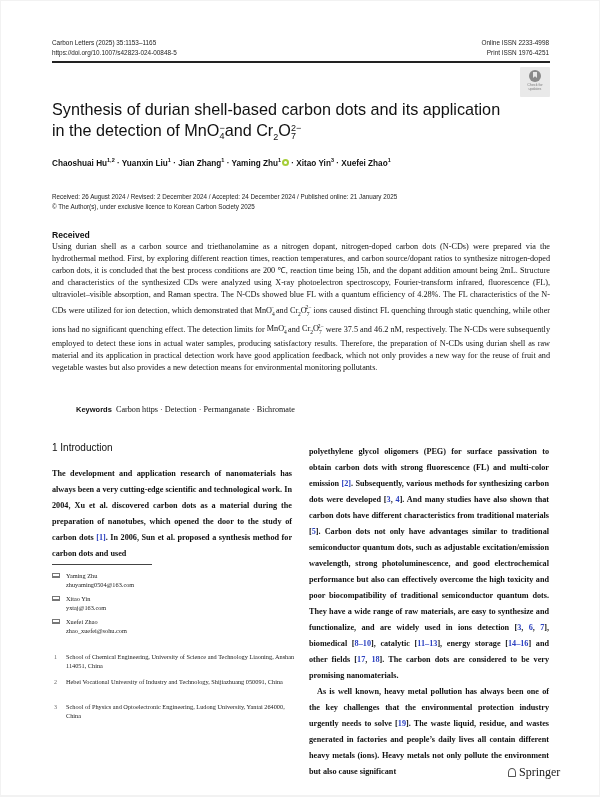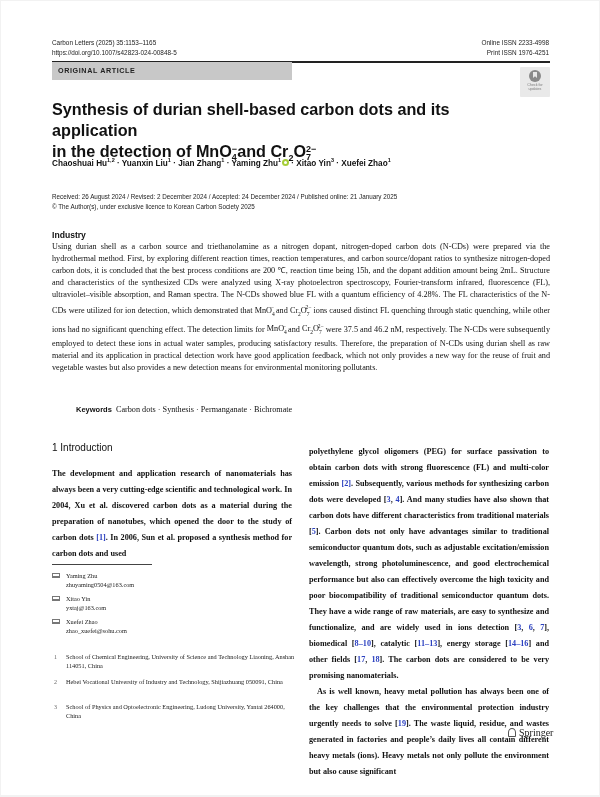--- a/index.html
+++ b/index.html
@@ -19,21 +19,21 @@
   }
   .cfu {
     position: absolute; left: 519px; top: 66px; width: 30px; height: 30px; background: #e9e9e9;
     border-radius: 1px; text-align: center; font-family: "Liberation Sans", sans-serif;
   }
   .cfu .bm { width: 12px; height: 12px; border-radius: 50%; background: #8a8a8a; margin: 3px auto 0; position: relative; }
   .cfu .bm::after { content: ""; position: absolute; left: 4px; top: 2px; width: 4px; height: 6px; background: #e9e9e9; clip-path: polygon(0 0,100% 0,100% 100%,50% 70%,0 100%); }
   .cfu .t { font-size: 3.6px; line-height: 4px; color: #777; margin-top: 1px; }
   .title {
     position: absolute; left: 51px; top: 98px; width: 480px;
-    font-family: "Liberation Sans", sans-serif; font-weight: bold; font-size: 16.2px; line-height: 21px; color: #111;
+    font-family: "Liberation Sans", sans-serif; font-weight: normal; font-size: 16.2px; line-height: 21px; color: #111;
   }
   .title sub, .title sup { font-size: 10px; }
   .chem { white-space: nowrap; }
   .chem .ss { display: inline-block; vertical-align: middle; line-height: 8px; font-size: 9px; text-align: left; }
   .authors {
     position: absolute; left: 51px; top: 156px; font-family: "Liberation Sans", sans-serif; font-weight: bold; font-size: 8.2px; color: #111; white-space: nowrap;
   }
   .authors sup { font-size: 5.5px; font-weight: bold; }
   .orcid { display: inline-block; width: 7px; height: 7px; border-radius: 50%; background: #a6ce39; vertical-align: -0.5px; position: relative; margin-left: 1px; }
   .orcid::after { content: ""; position: absolute; left: 2px; top: 2px; width: 3px; height: 3px; border-radius: 50%; background: #fff; }
@@ -49,39 +49,38 @@
   .col-right { left: 308px; top: 443px; }
   .col p { margin: 0; }
   .col .indent { text-indent: 8px; }
   .ref { color: #2a3fbf; }
   .rule-fn { position: absolute; left: 51px; top: 563px; width: 100px; height: 0.8px; background: #444; }
   .fn { position: absolute; left: 51px; width: 245px; font-size: 6.3px; line-height: 8.6px; color: #222; }
   .fn .mk { position: absolute; left: 2px; top: 0; font-size: 6px; color: #666; }
   .fn .mail { position: absolute; left: 0px; top: 1px; width: 8px; height: 5px; border: 0.7px solid #777; box-sizing: border-box; }
   .fn .mail::after { content: ""; position: absolute; left: 0; top: -1px; width: 6px; height: 3px; border-bottom: 0.7px solid #777; transform: skewY(0); }
   .fn .txt { margin-left: 14px; }
-  .springer { position: absolute; left: 507px; top: 726px; font-size: 10px; color: #222; white-space: nowrap; }
+  .springer { position: absolute; left: 507px; top: 764px; font-size: 12px; color: #222; white-space: nowrap; }
   .springer .horse { display: inline-block; width: 8px; height: 9px; border: 0.8px solid #555; border-radius: 50% 50% 10% 10%; box-sizing: border-box; vertical-align: -1px; margin-right: 3px; }
 </style>
 </head>
 <body>
 
 <div class="page">
 
   <div class="hdr-left">
     <div>Carbon Letters (2025) 35:1153–1165</div>
     <div>https://doi.org/10.1007/s42823-024-00848-5</div>
   </div>
   <div class="hdr-right">
     <div>Online ISSN 2233-4998</div>
     <div>Print ISSN 1976-4251</div>
   </div>
 
   <div class="rule-top"></div>
-  <div class="article-type">ORIGINAL ARTICLE</div>
 
   <div class="cfu">
     <div class="bm"></div>
     <div class="t">
       <div>Check for</div>
       <div>updates</div>
     </div>
   </div>
 
   <div class="title">
@@ -93,28 +92,28 @@
 
   <div class="authors">
     <span><span>Chaoshuai Hu</span><sup>1,2</sup></span><span> · </span><span><span>Yuanxin Liu</span><sup>1</sup></span><span> · </span><span><span>Jian Zhang</span><sup>1</sup></span><span> · </span><span><span>Yaming Zhu</span><sup>1</sup></span><span class="orcid"></span><span> · </span><span><span>Xitao Yin</span><sup>3</sup></span><span> · </span><span><span>Xuefei Zhao</span><sup>1</sup></span>
   </div>
 
   <div class="dates">
     <div>Received: 26 August 2024 / Revised: 2 December 2024 / Accepted: 24 December 2024 / Published online: 21 January 2025</div>
     <div>© The Author(s), under exclusive licence to Korean Carbon Society 2025</div>
   </div>
 
-  <div class="abs-h">Industry</div>
+  <div class="abs-h">Received</div>
   <div class="abs-body">
     <span>Using durian shell as a carbon source and triethanolamine as a nitrogen dopant, nitrogen-doped carbon dots (N-CDs) were prepared via the hydrothermal method. First, by exploring different reaction times, reaction temperatures, and carbon source/dopant ratios to synthesize nitrogen-doped carbon dots, it is concluded that the best process conditions are 200 ℃, reaction time being 15h, and the dopant addition amount being 2mL. Structure and characteristics of the synthesized CDs were analyzed using X-ray photoelectron spectroscopy, Fourier-transform infrared, fluorescence (FL), ultraviolet–visible absorption, and Raman spectra. The N-CDs showed blue FL with a quantum efficiency of 4.28%. The FL characteristics of the N-CDs were utilized for ion detection, which demonstrated that </span><span class="chem">MnO<sub>4</sub><sup style="margin-left:-4px;">−</sup></span><span> and </span><span class="chem">Cr<sub>2</sub>O<sub>7</sub><sup style="margin-left:-4px;">2−</sup></span><span> ions caused distinct FL quenching through static quenching, while other ions had no significant quenching effect. The detection limits for </span><span class="chem">MnO<sub>4</sub><sup style="margin-left:-4px;">−</sup></span><span> and </span><span class="chem">Cr<sub>2</sub>O<sub>7</sub><sup style="margin-left:-4px;">2−</sup></span> <span>were 37.5 and 46.2 nM, respectively. The N-CDs were subsequently employed to detect these ions in actual water samples, producing satisfactory results. Therefore, the preparation of N-CDs using durian shell as raw material and its application in practical detection work have good application feedback, which not only provides a new way for the reuse of fruit and vegetable wastes but also provides a new detection means for environmental monitoring pollutants.</span>
   </div>
 
   <div class="kw">
     <span class="kwh">Keywords</span>&nbsp;
-    <span>Carbon dots · Synthesis · Permanganate · Bichromate</span>
+    <span>Carbon https · Detection · Permanganate · Bichromate</span>
   </div>
 
   <div class="intro-h">1  Introduction</div>
 
   <div class="col col-left">
     <p><span>The development and application research of nanomaterials has always been a very cutting-edge scientific and technological work. In 2004, Xu et al. discovered carbon dots as a material during the preparation of nanotubes, which opened the door to the study of carbon dots </span><span class="ref">[1]</span><span>. In 2006, Sun et al. proposed a synthesis method for carbon dots and used</span></p>
   </div>
 
   <div class="rule-fn"></div>
 

